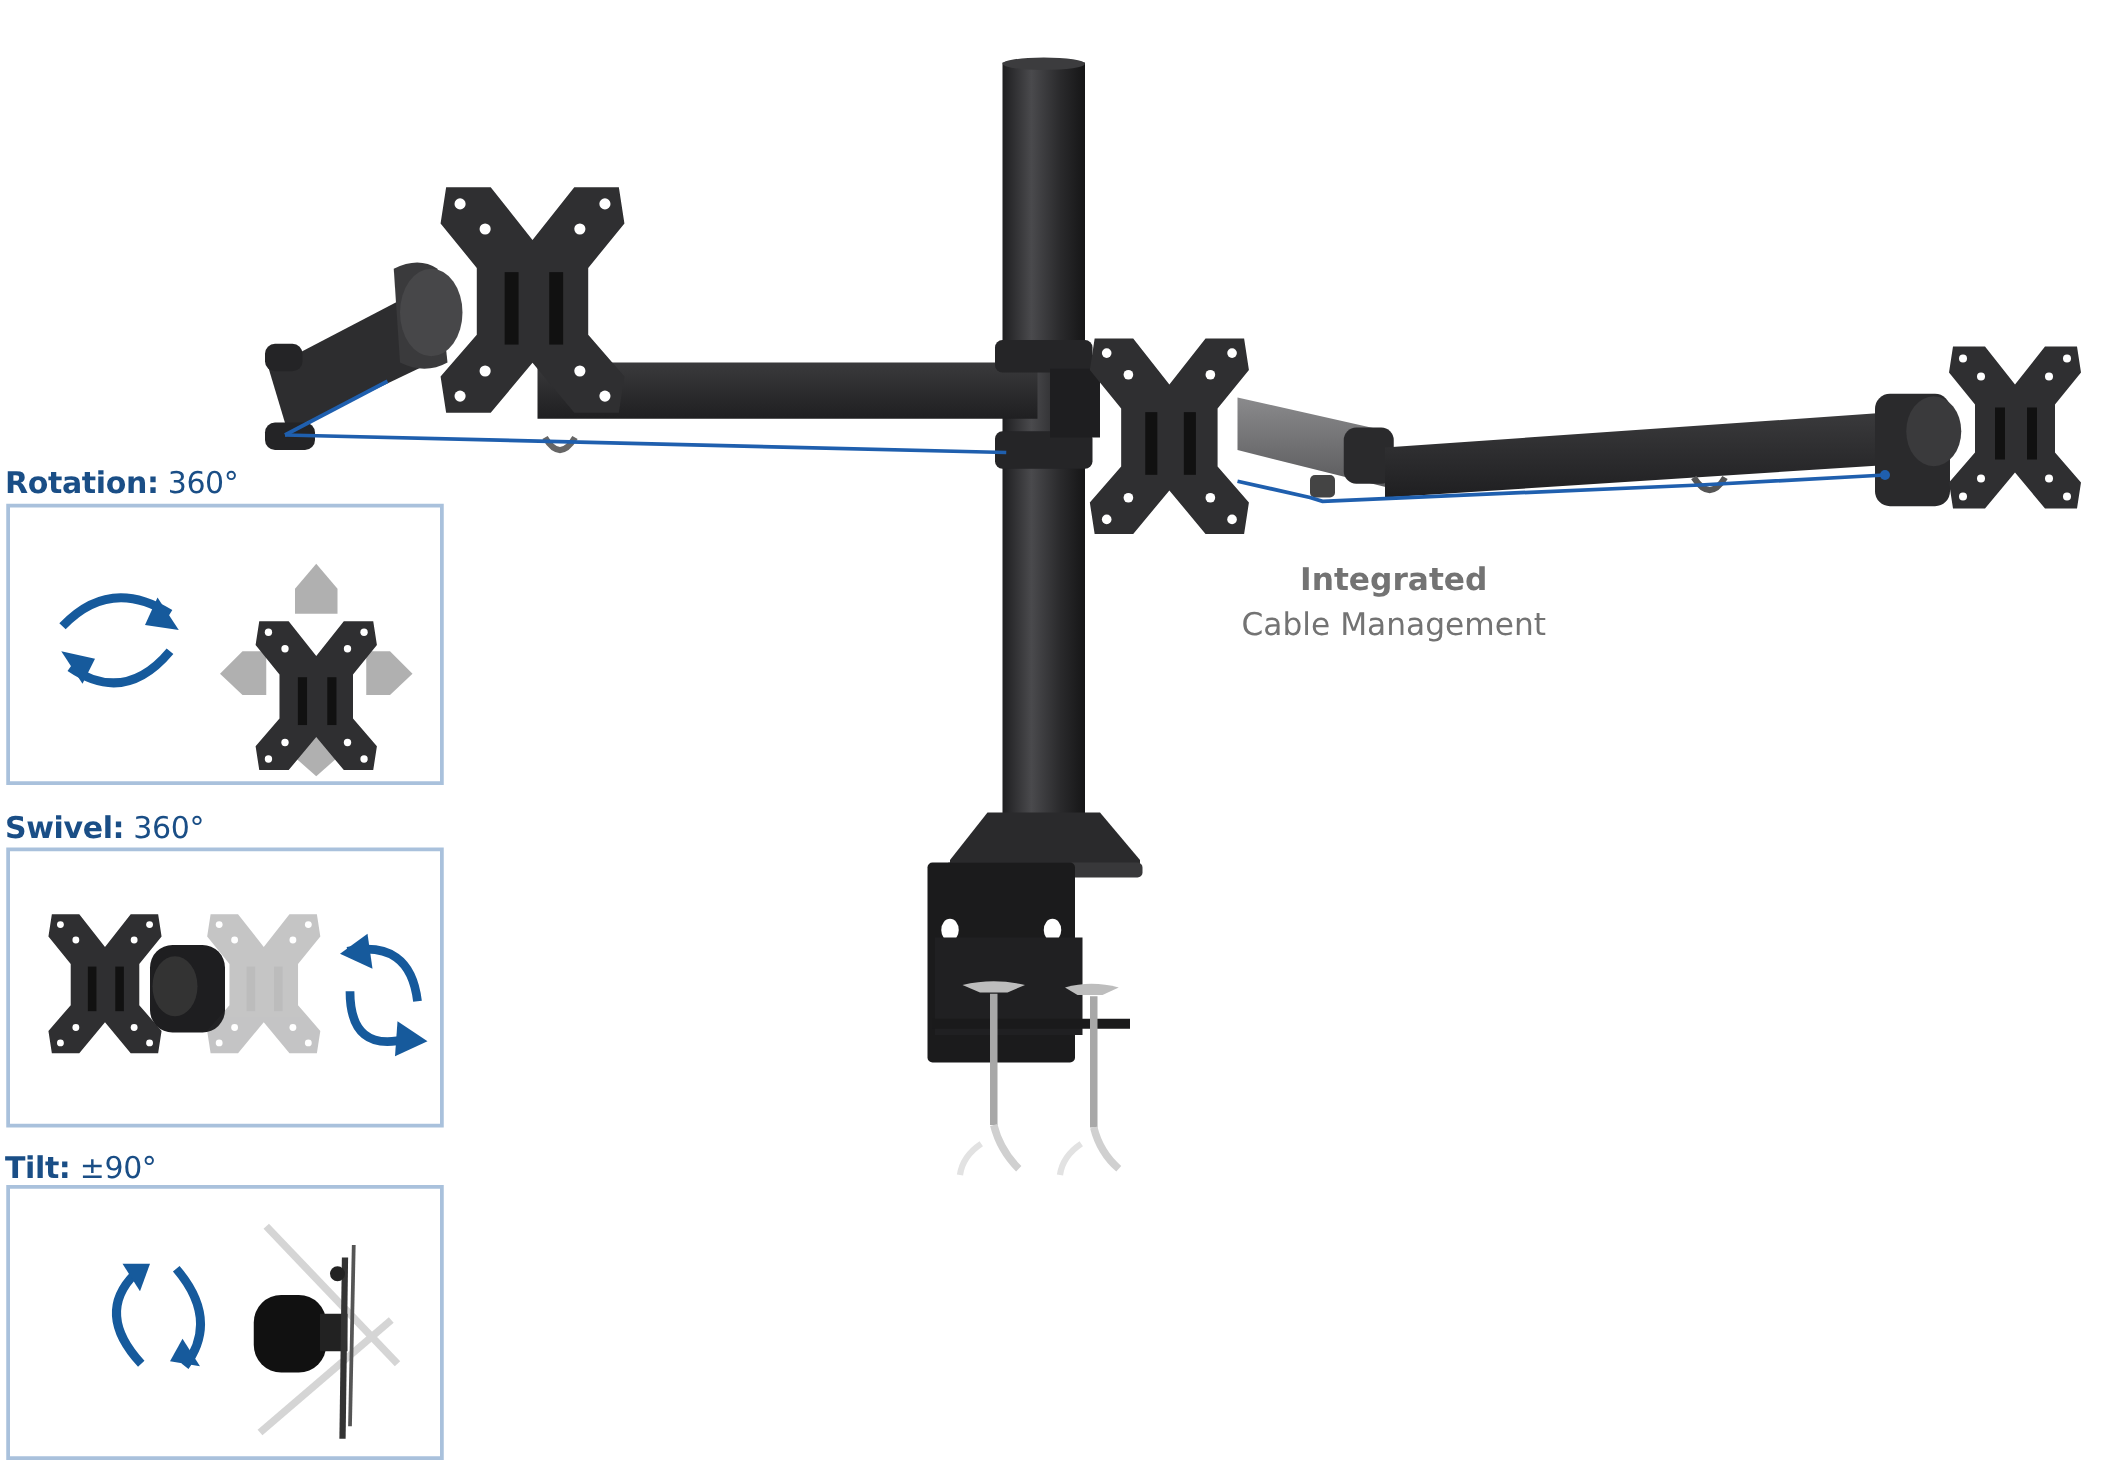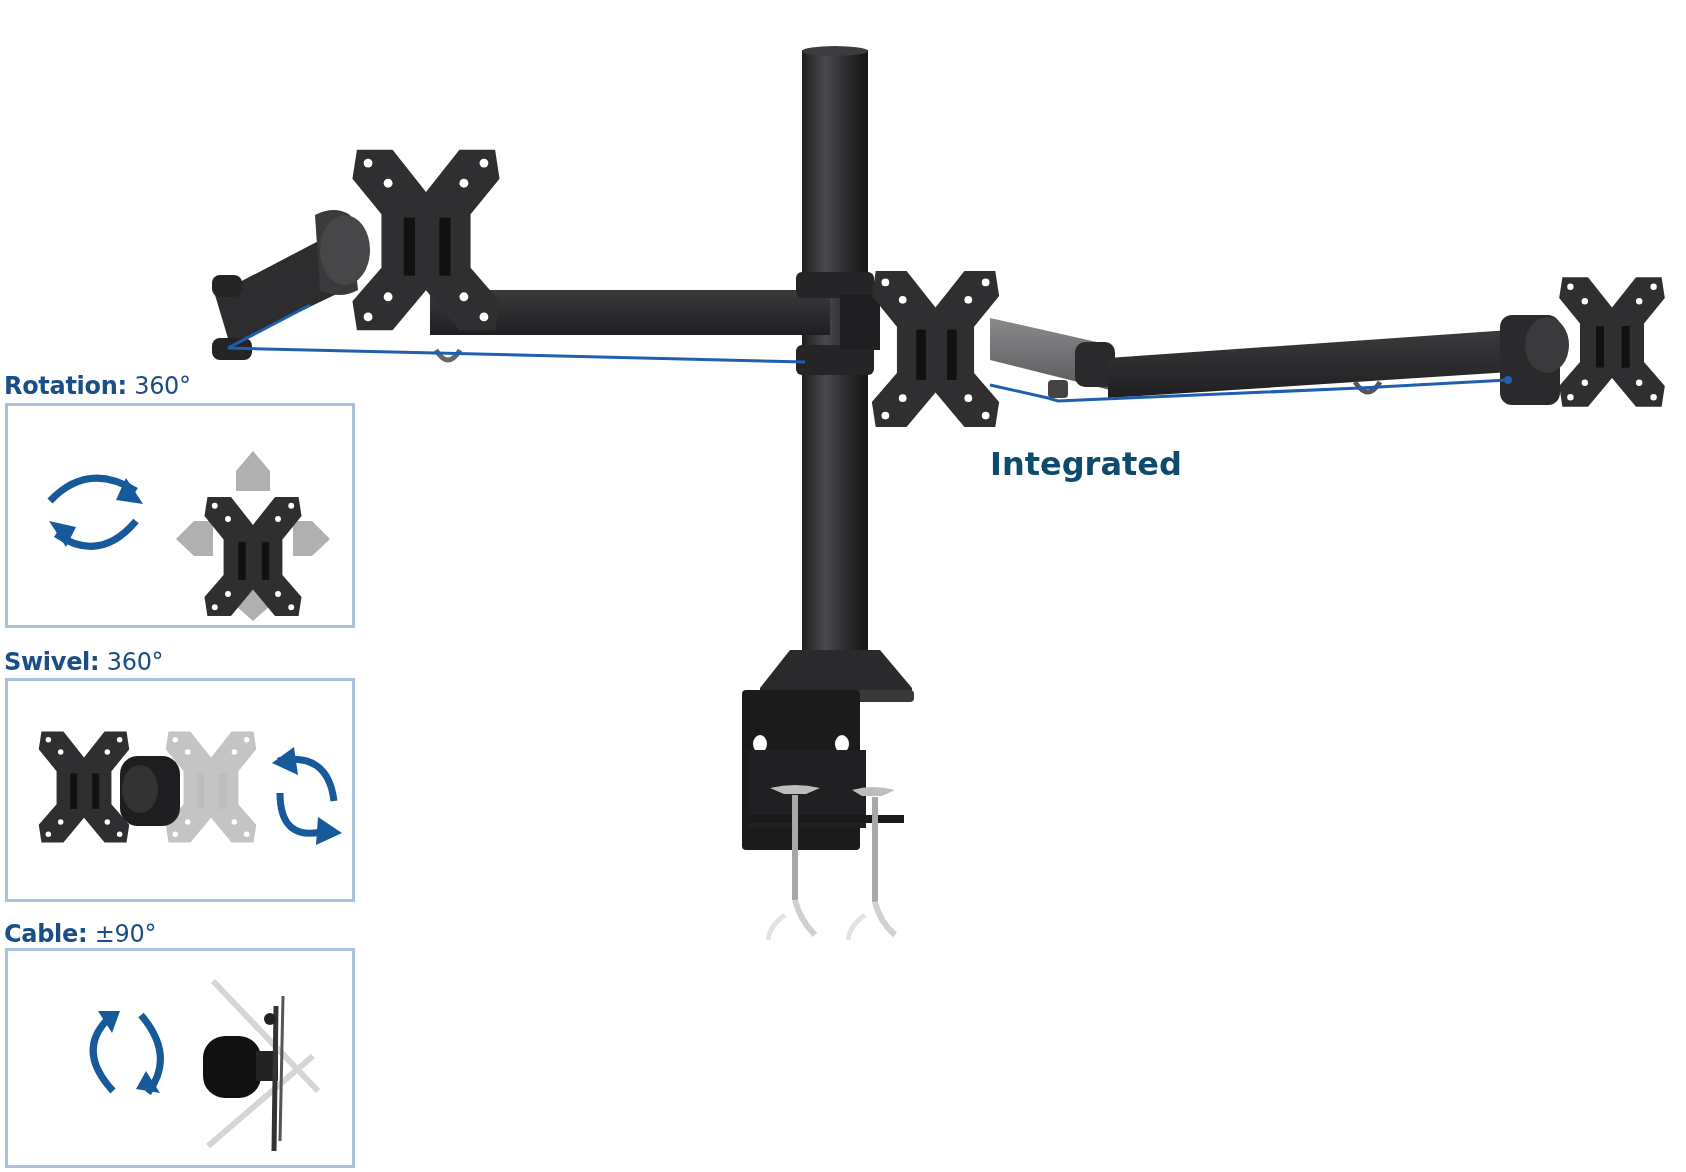--- a/index.html
+++ b/index.html
@@ -4,21 +4,21 @@
   <style>
     html, body { margin: 0; padding: 0; background: #ffffff; }
     body { width: 1686px; height: 1172px; position: relative; overflow: hidden;
            font-family: "DejaVu Sans", "Liberation Sans", sans-serif; }
     .stage { position: absolute; left: 0; top: 0; width: 1686px; height: 1172px; }
     .label { position: absolute; left: 4px; font-size: 24px; color: #1a4e86; white-space: nowrap; letter-spacing: -0.3px; }
     .label b { font-weight: bold; text-align: center; }
     .label .val { font-weight: normal; margin-top: 39px; }
     .panel { position: absolute; left: 5px; width: 350px; border: 3px solid #a9c1dc; background: #ffffff; box-sizing: border-box; }
     .panel svg { position: absolute; left: 0; top: 0; }
-    .callout { position: absolute; text-align: left; color: #0c4a6e; font-size: 32px; line-height: 36px; white-space: nowrap; }
+    .callout { position: absolute; text-align: center; color: #737373; font-size: 25px; line-height: 36px; white-space: nowrap; }
     .callout .t1 { font-weight: bold; display: block; }
     .callout .t2 { font-weight: normal; display: block; }
     #mount { position: absolute; left: 0; top: 0; }
   </style>
 </head>
 <body>
 
 <div class="stage">
 
   <svg id="mount" width="1686" height="1172" viewBox="0 0 1686 1172">
@@ -110,20 +110,21 @@
     <g>
       <polyline points="228,348 310,305" stroke="#1f5fae" stroke-width="3" fill="none"></polyline>
       <polyline points="228,348 805,362" stroke="#1f5fae" stroke-width="3" fill="none"></polyline>
       <polyline points="990,385 1048,398 1058,401 1360,388 1508,380" stroke="#1f5fae" stroke-width="3" fill="none"></polyline>
       <circle cx="1508" cy="380" r="4" fill="#1f5fae"></circle>
     </g>
   </svg>
 
   <div class="callout" style="left: 990px; top: 446px; width: 250px;">
     <span class="t1">Integrated</span>
+    <span class="t2">Cable Management</span>
   </div>
 
   <div class="label" style="top: 372px;">
     <b>Rotation:</b>
     <span class="val">360°</span>
   </div>
   <div class="panel" style="top: 403px; height: 225px;">
     <svg width="350" height="225" viewBox="0 0 350 225">
       <g>
         <path d="M42 95 Q80 55 128 85" stroke="#165a9c" stroke-width="7" fill="none"></path>
@@ -158,21 +159,21 @@
       <g>
         <path d="M270 80 Q320 70 326 120" stroke="#165a9c" stroke-width="7" fill="none"></path>
         <path d="M286 66 L264 82 L290 94 Z" fill="#165a9c"></path>
         <path d="M272 112 Q272 162 318 150" stroke="#165a9c" stroke-width="7" fill="none"></path>
         <path d="M310 136 L334 152 L308 164 Z" fill="#165a9c"></path>
       </g>
     </svg>
   </div>
 
   <div class="label" style="top: 920px;">
-    <b>Cable:</b>
+    <b>Tilt:</b>
     <span class="val">±90°</span>
   </div>
   <div class="panel" style="top: 948px; height: 220px;">
     <svg width="350" height="220" viewBox="0 0 350 220">
       <g>
         <path d="M105 140 Q68 100 100 68" stroke="#165a9c" stroke-width="7" fill="none"></path>
         <path d="M90 60 L112 60 L104 82 Z" fill="#165a9c"></path>
         <path d="M133 64 Q168 105 140 142" stroke="#165a9c" stroke-width="7" fill="none"></path>
         <path d="M128 138 L152 142 L138 120 Z" fill="#165a9c"></path>
       </g>

